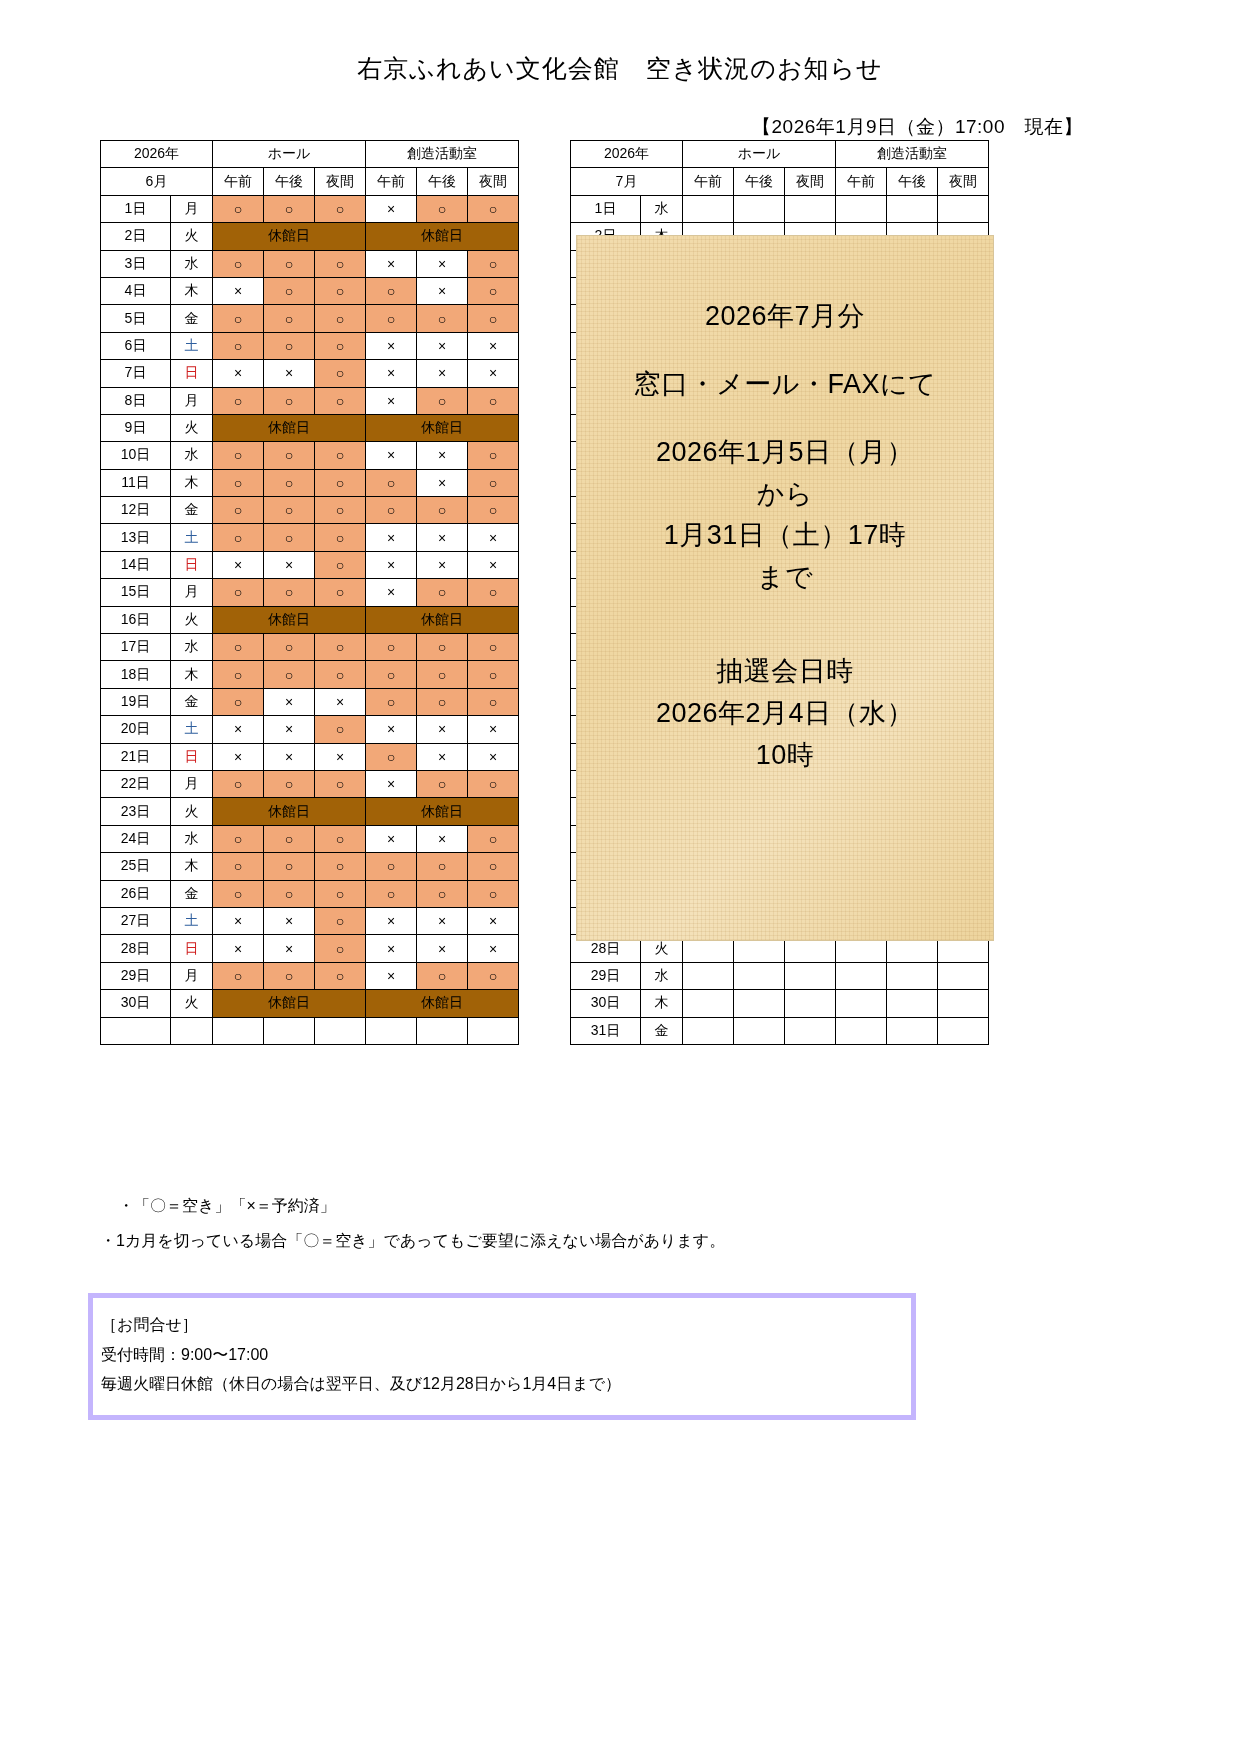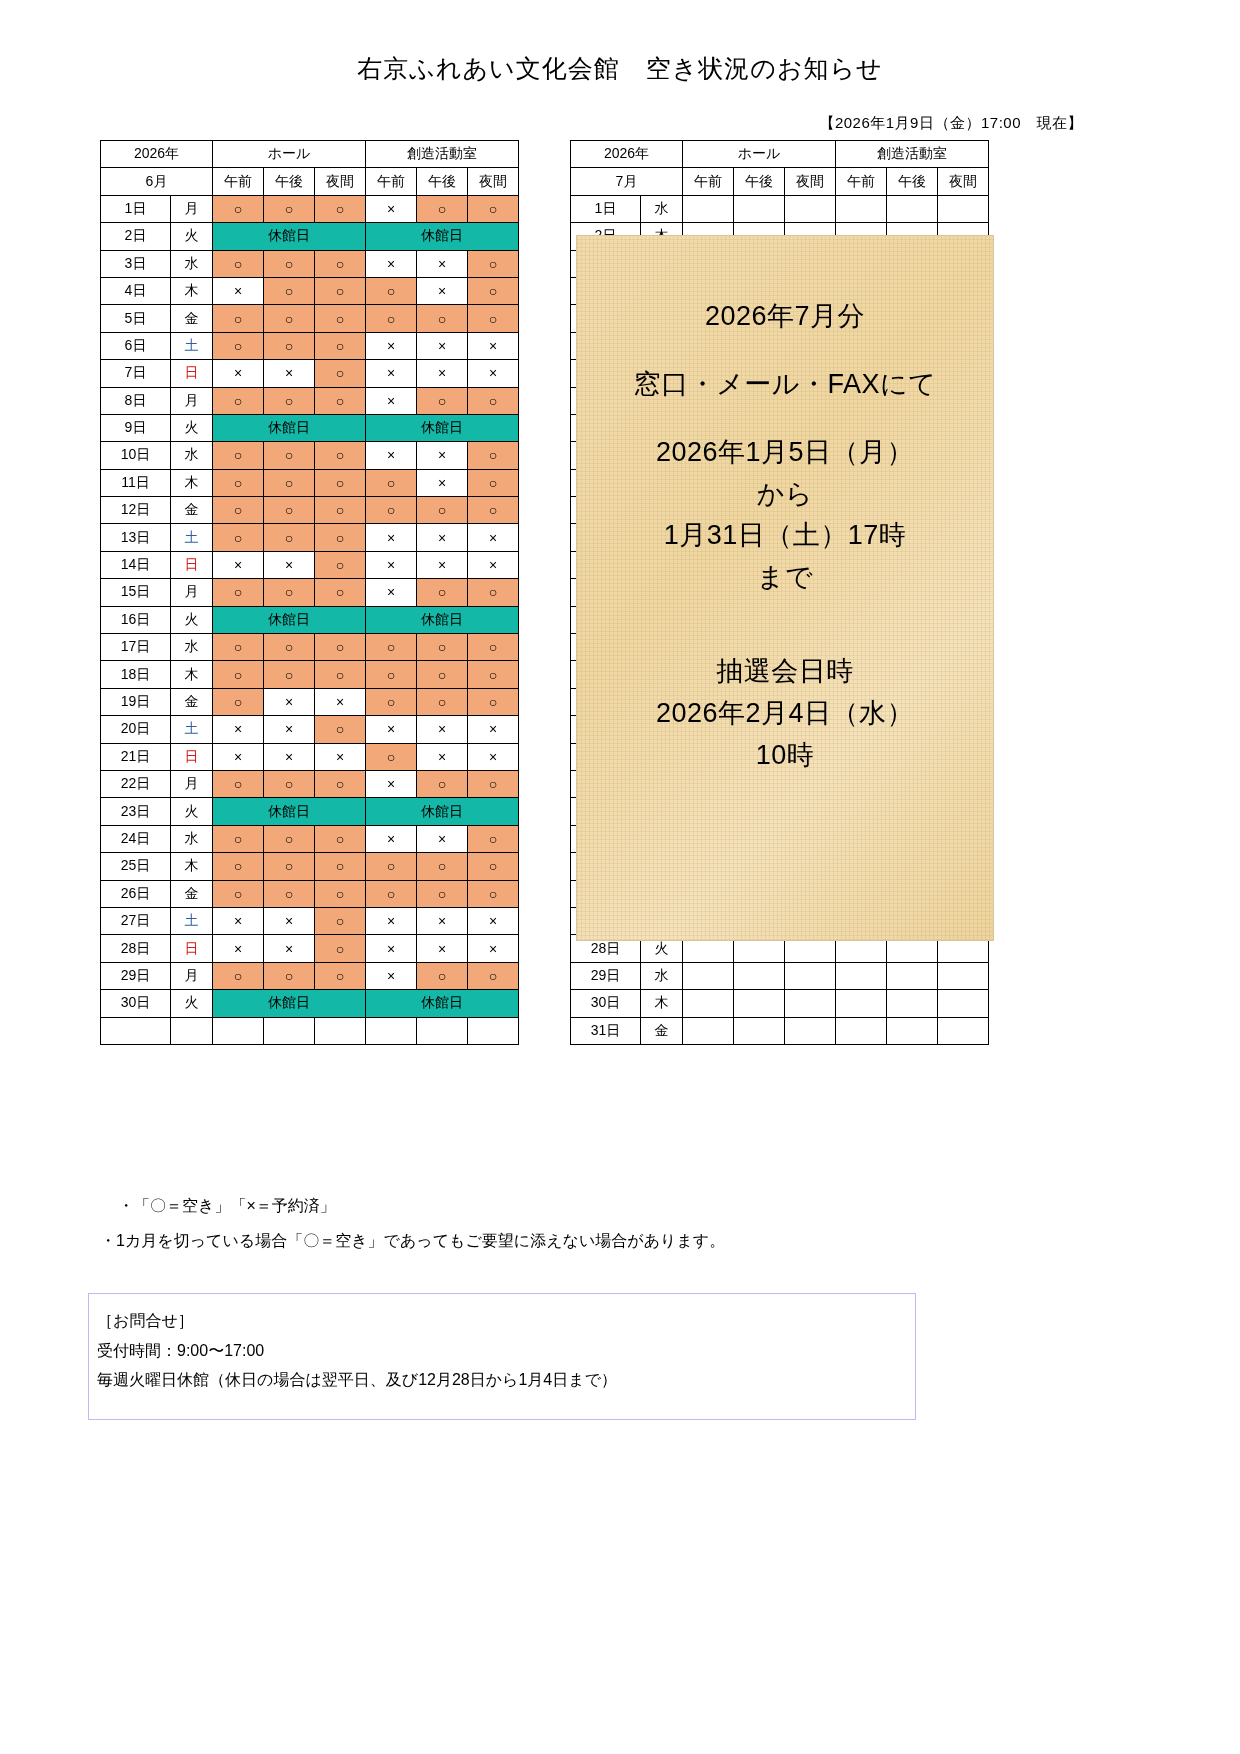--- a/index.html
+++ b/index.html
@@ -25,21 +25,21 @@
     left: 0;
     width: 1240px;
     text-align: center;
     font-size: 25px;
     letter-spacing: 1px;
   }
   .asof {
     position: absolute;
     top: 114px;
     right: 105px;
-    font-size: 15px;
+    font-size: 19px;
     letter-spacing: 0.5px;
   }
 
   
   .cal {
     position: absolute;
     border-collapse: collapse;
     table-layout: fixed;
     font-size: 14px;
     padding-left: 45px;
@@ -64,21 +64,21 @@
   .hdr-year { font-size: 15px; }
   .hdr-month { font-size: 15px; }
   .hdr-room { font-size: 15px; margin-left: 42px; }
   .hdr-slot { font-size: 14px; }
 
   .sat { color: #2f5f9e; }
   .sun { color: #d02020; }
 
   .fill { background: #f2a878; }
   .closed-cell {
-    background: #14b8a6;
+    background: #a16207;
     font-size: 14px;
   }
 
   
   .notice {
     position: absolute;
     top: 235px;
     left: 576px;
     width: 418px;
     height: 706px;
@@ -106,21 +106,21 @@
   .legend1 { top: 1196px; margin-left: 18px; }
   .legend2 { top: 1231px; }
 
   
   .contact {
     position: absolute;
     top: 1293px;
     left: 88px;
     width: 828px;
     height: 127px;
-    border: 1px solid #c4b5fd;
+    border: 5px solid #c4b5fd;
     box-sizing: border-box;
     padding: 12px 0 0 8px;
     font-size: 16px;
     line-height: 1.85;
   }
 </style>
 </head>
 <body>
 
 <div class="page">

